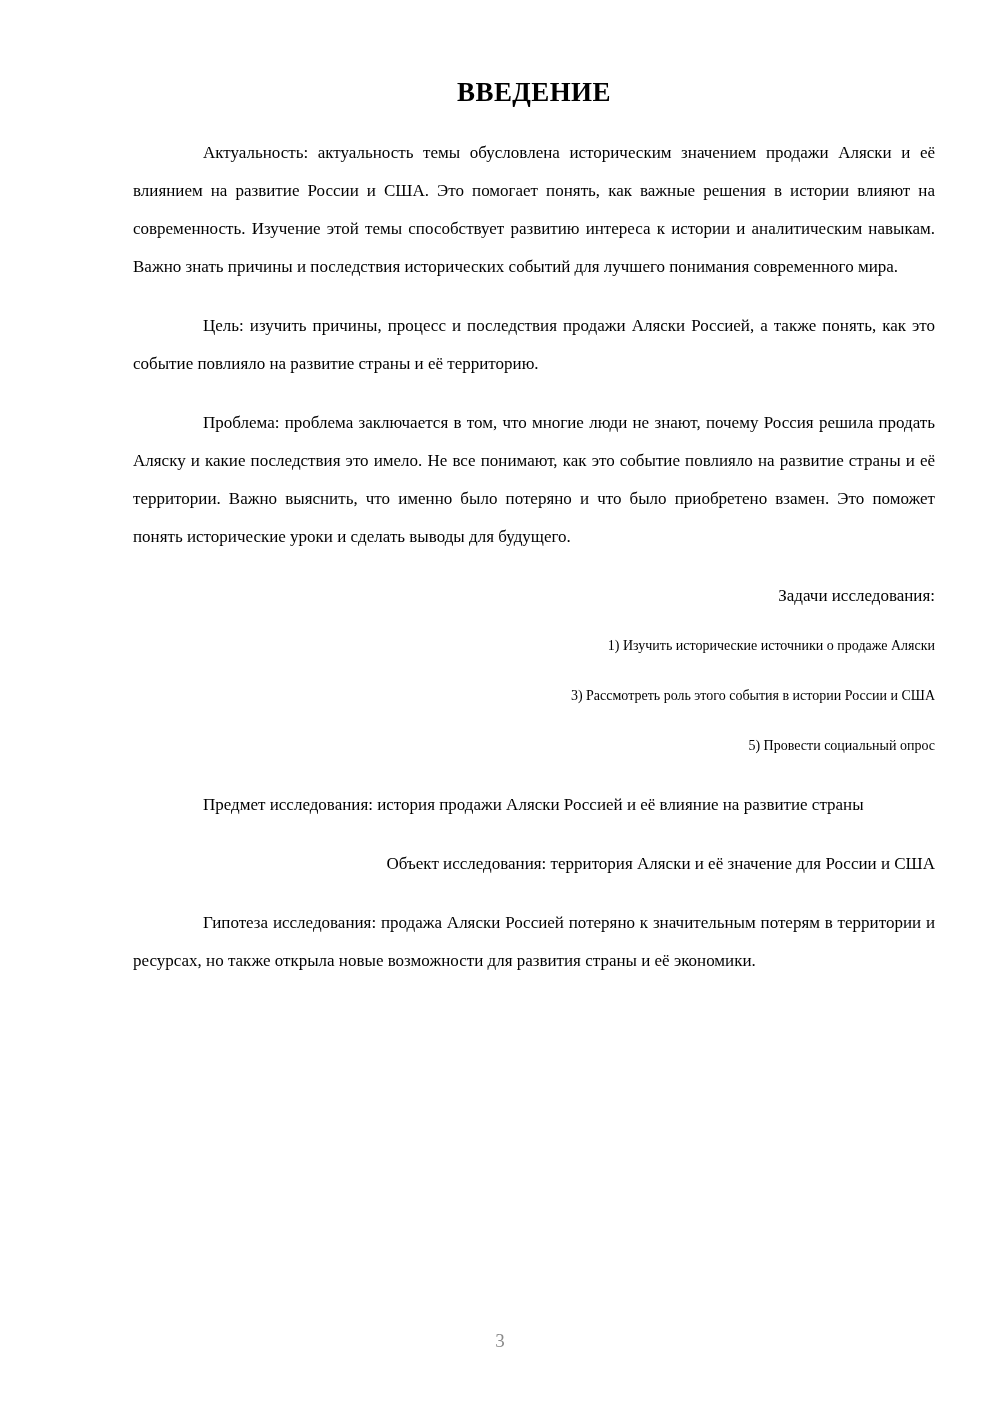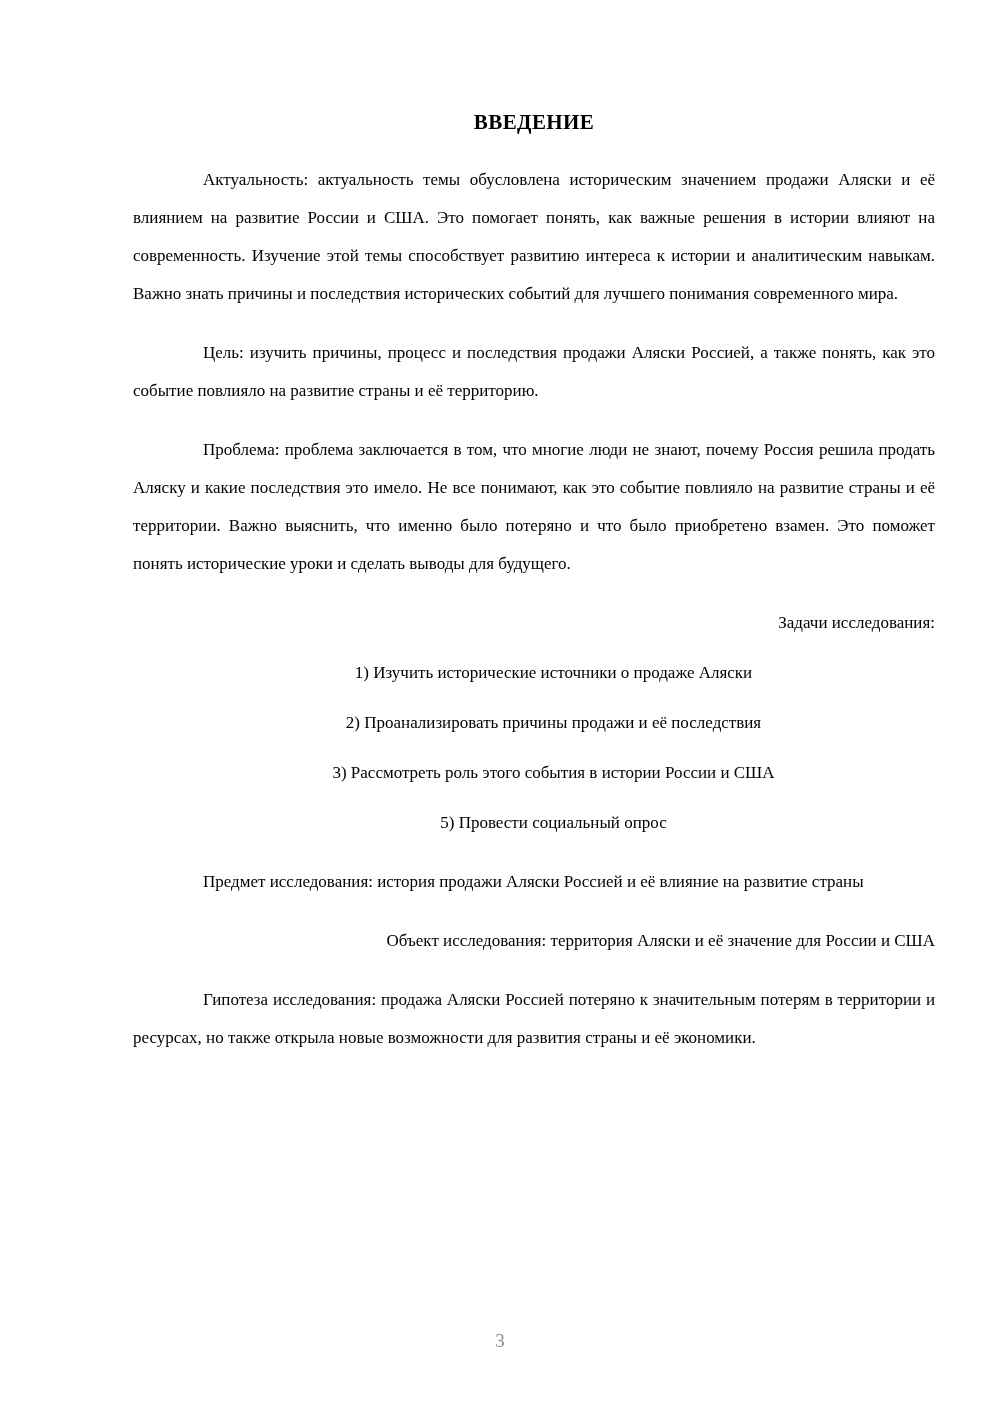--- a/index.html
+++ b/index.html
@@ -22,26 +22,26 @@
   }
 
   .content {
     position: absolute;
     left: 133px;
     top: 0;
     width: 802px;
   }
 
   .doc-title {
-    font-size: 21px;
+    font-size: 27px;
     font-weight: bold;
     text-align: center;
     letter-spacing: 0.4px;
     margin: 0;
-    padding-top: 110px;
+    padding-top: 76px;
     line-height: 1.2;
   }
 
   .para {
     font-size: 17px;
     line-height: 38px;
     text-align: justify;
     text-justify: inter-word;
     text-indent: 70px;
     margin: 0;
@@ -57,23 +57,23 @@
     text-align: right;
   }
 
   .task-list {
     list-style: none;
     margin: 0;
     padding: 0;
   }
 
   .task-item {
-    font-size: 17px;
+    font-size: 14px;
     line-height: 38px;
-    text-align: center;
+    text-align: right;
     padding-left: 39px;
     margin: 0;
     padding-top: 12px;
   }
 
   .page-number {
     position: absolute;
     left: 0;
     right: 0;
     top: 1330px;
@@ -95,21 +95,20 @@
     <p class="para">Актуальность: актуальность темы обусловлена историческим значением продажи Аляски и её влиянием на развитие России и США. Это помогает понять, как важные решения в истории влияют на современность. Изучение этой темы способствует развитию интереса к истории и аналитическим навыкам. Важно знать причины и последствия исторических событий для лучшего понимания современного мира.</p>
 
     <p class="para">Цель: изучить причины, процесс и последствия продажи Аляски Россией, а также понять, как это событие повлияло на развитие страны и её территорию.</p>
 
     <p class="para">Проблема: проблема заключается в том, что многие люди не знают, почему Россия решила продать Аляску и какие последствия это имело. Не все понимают, как это событие повлияло на развитие страны и её территории. Важно выяснить, что именно было потеряно и что было приобретено взамен. Это поможет понять исторические уроки и сделать выводы для будущего.</p>
 
     <p class="para para-left">Задачи исследования:</p>
 
     <ul class="task-list">
       <li class="task-item">1) Изучить исторические источники о продаже Аляски</li>
-      <li class="task-item">2) Проанализировать причины продажи и её последствия</li>
       <li class="task-item">3) Рассмотреть роль этого события в истории России и США</li>
       <li class="task-item">5) Провести социальный опрос</li>
     </ul>
 
     <p class="para">Предмет исследования: история продажи Аляски Россией и её влияние на развитие страны</p>
 
     <p class="para para-left">Объект исследования: территория Аляски и её значение для России и США</p>
 
     <p class="para">Гипотеза исследования: продажа Аляски Россией потеряно к значительным потерям в территории и ресурсах, но также открыла новые возможности для развития страны и её экономики.</p>
 

